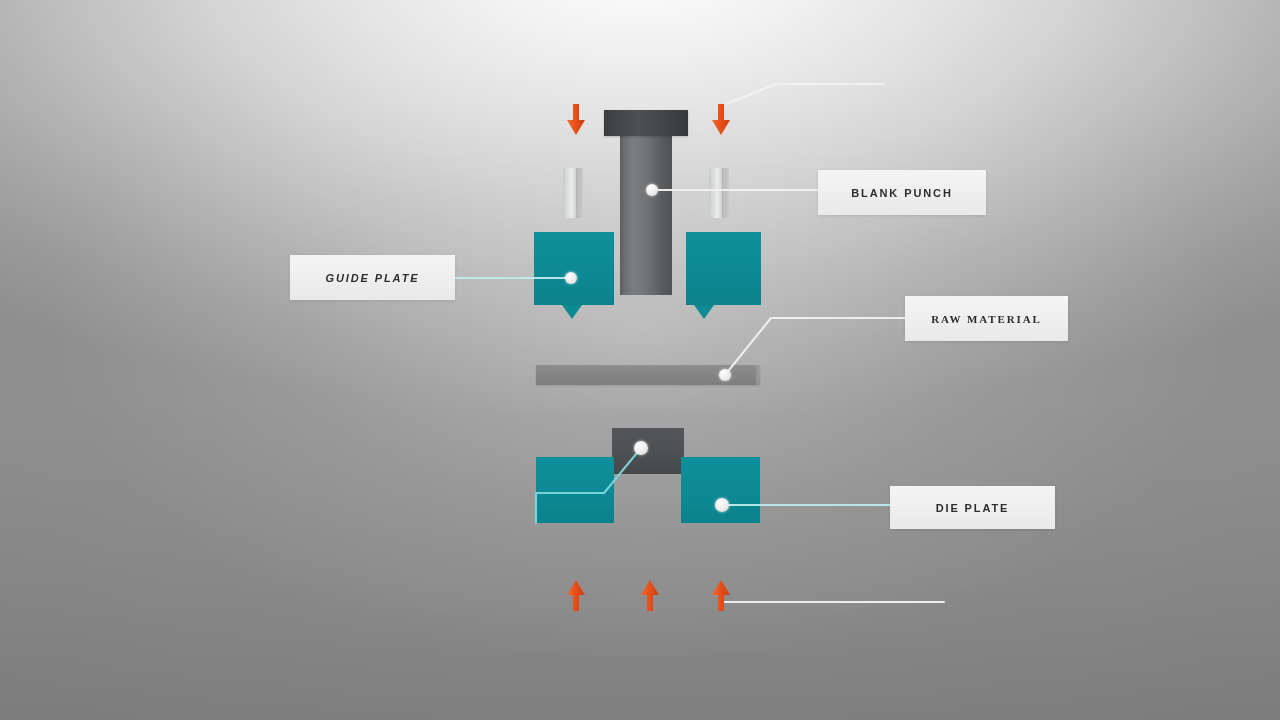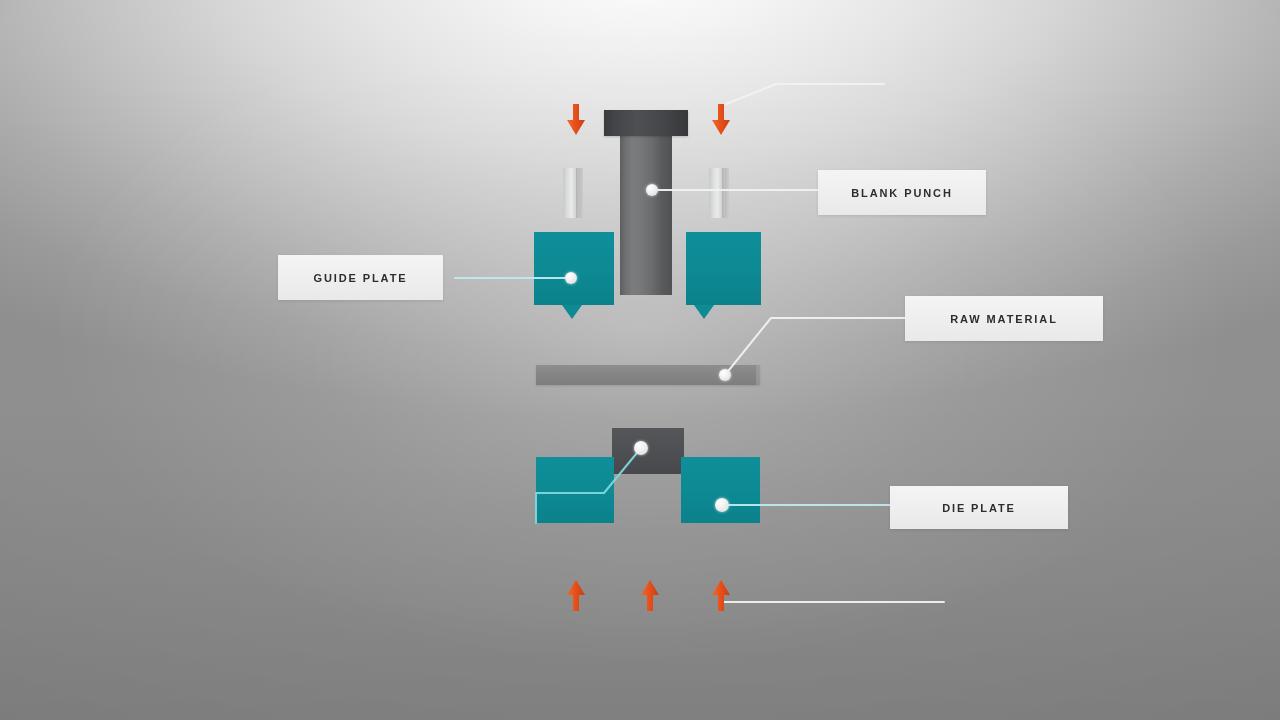--- a/index.html
+++ b/index.html
@@ -228,26 +228,26 @@
   </svg>
 
   <svg class="arrow" style="left:711px; top:578px;" viewBox="0 0 20 34">
     <path d="M10,2 L19,17 L13,17 L13,33 L7,33 L7,17 L1,17 Z" fill="url(#ogA)"></path>
   </svg>
 
   <div class="label-box" style="left:818px; top:170px; width:168px; height:45px;">
     <span>BLANK PUNCH</span>
   </div>
 
-  <div class="label-box" style="left:278px; top:255px; width:165px; height:45px;">
+  <div class="label-box" style="left:290px; top:255px; width:165px; height:45px;font-style:italic;">
     <span>GUIDE PLATE</span>
   </div>
 
-  <div class="label-box" style="left:905px; top:296px; width:198px; height:45px;">
+  <div class="label-box" style="left:905px; top:296px; width:163px; height:45px;font-family:Liberation Serif, serif;">
     <span>RAW MATERIAL</span>
   </div>
 
 
-  <div class="label-box" style="left:890px; top:486px; width:178px; height:43px;">
+  <div class="label-box" style="left:890px; top:486px; width:165px; height:43px;">
     <span>DIE PLATE</span>
   </div>
 
 </div>
 
 </body></html>

